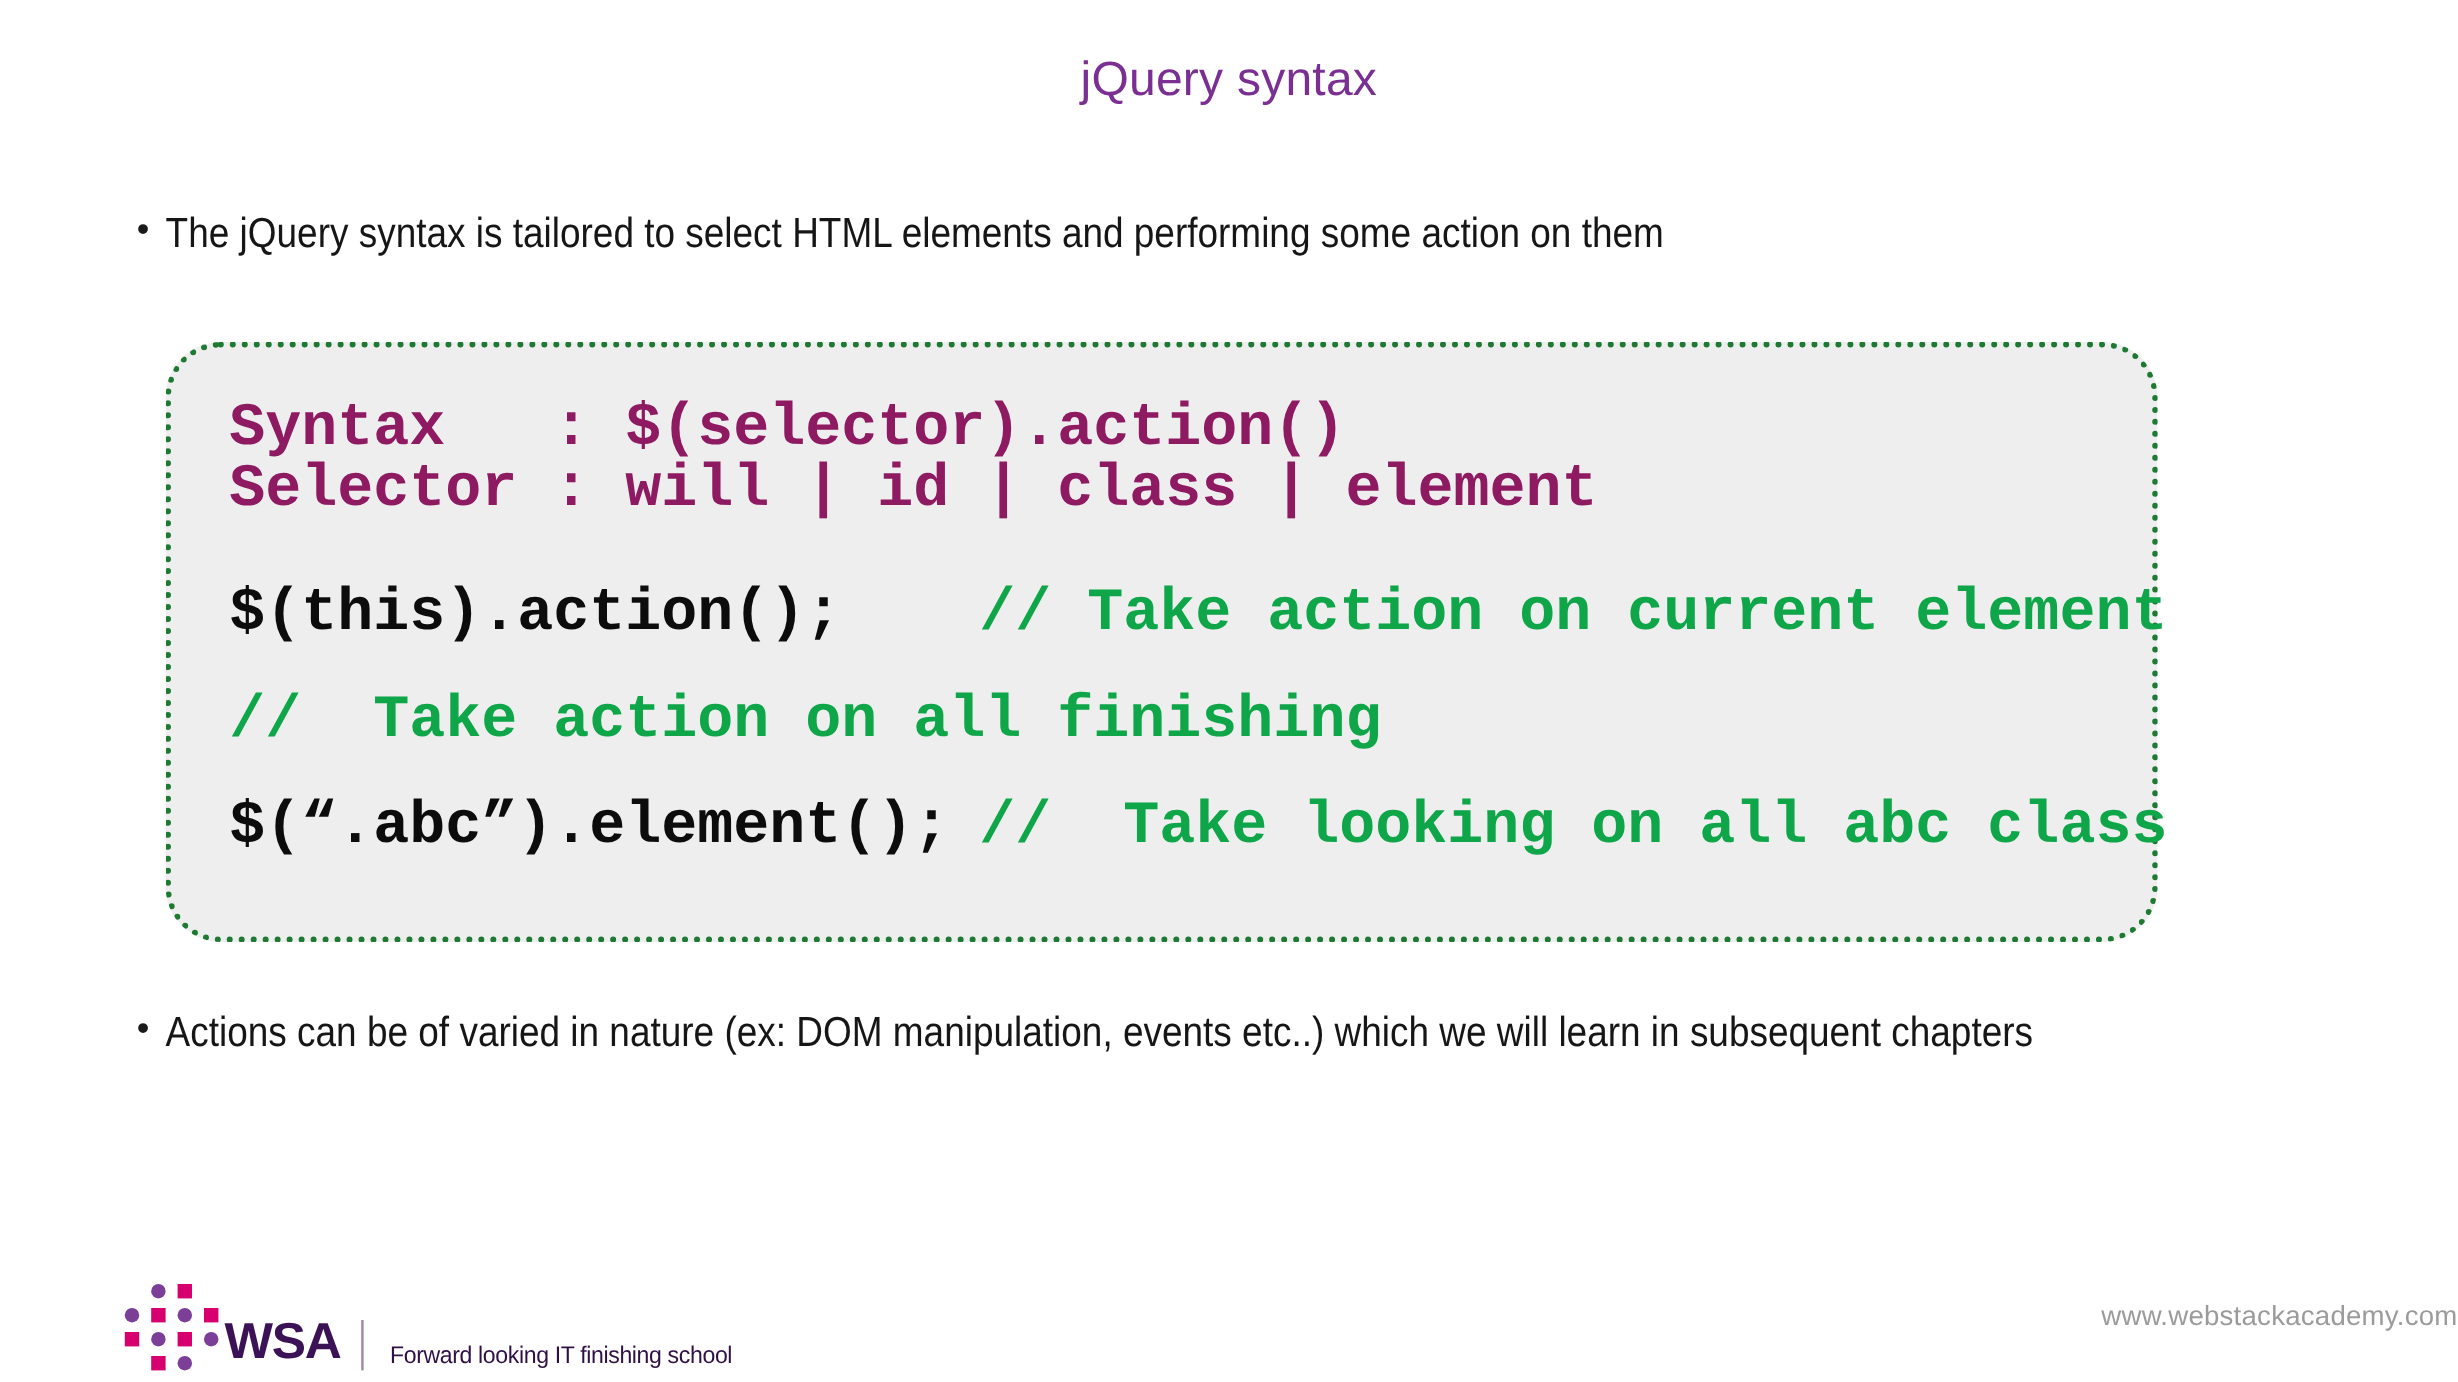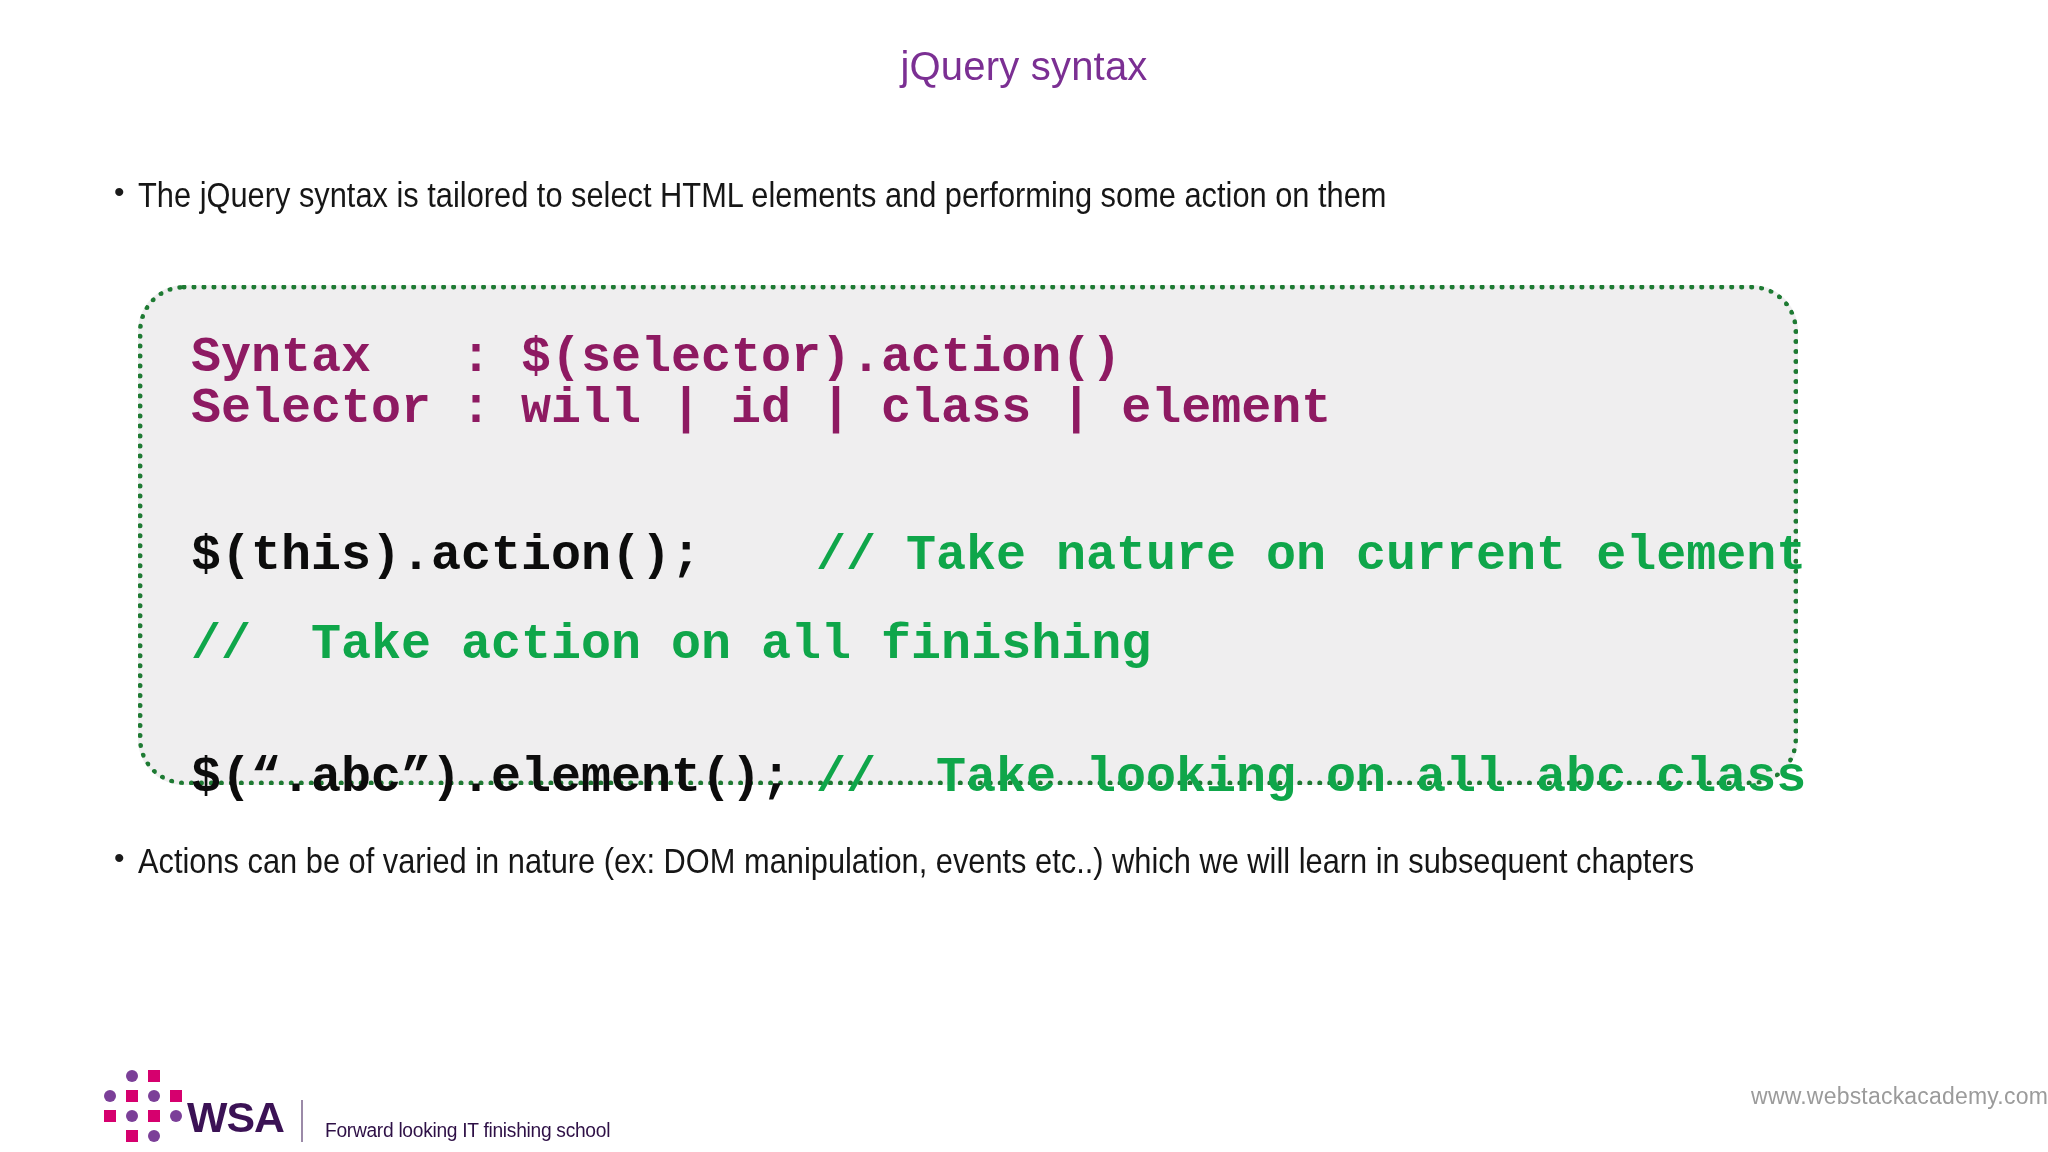--- a/index.html
+++ b/index.html
@@ -83,21 +83,21 @@
     letter-spacing: 0px;
   }
   .code-head { color: #8E1A62; }
   .code-stmt { color: #0c0c0c; }
   .code-cmt  { color: #0FA64A; }
 
   .code-pair {
     display: flex;
     align-items: baseline;
   }
-  .code-pair .col-a { width: 625px; flex: 0 0 625px; margin-top: 44px; }
+  .code-pair .col-a { width: 625px; flex: 0 0 625px; }
   .code-pair .col-b { flex: 1 1 auto; }
 
   .spacer-lg { height: 52px; }
   .spacer-md { height: 38px; }
 
   
   .footer-logo {
     position: absolute;
     left: 100px;
     top: 1068px;
@@ -167,21 +167,21 @@
 
 <div class="code-box">
 
   <div class="code-line code-head">Syntax   : $(selector).action()</div>
   <div class="code-line code-head">Selector : will | id | class | element</div>
 
   <div class="spacer-lg"></div>
 
   <div class="code-pair">
     <span class="code-line code-stmt col-a">$(this).action();</span>
-    <span class="code-line code-cmt col-b">// Take nature on current element</span>
+    <span class="code-line code-cmt col-b">// Take action on current element</span>
   </div>
 
   <div class="spacer-md"></div>
 
   <div class="code-pair">
     <span class="code-line code-cmt col-b">//  Take action on all finishing</span>
   </div>
 
   <div class="spacer-md"></div>
 

